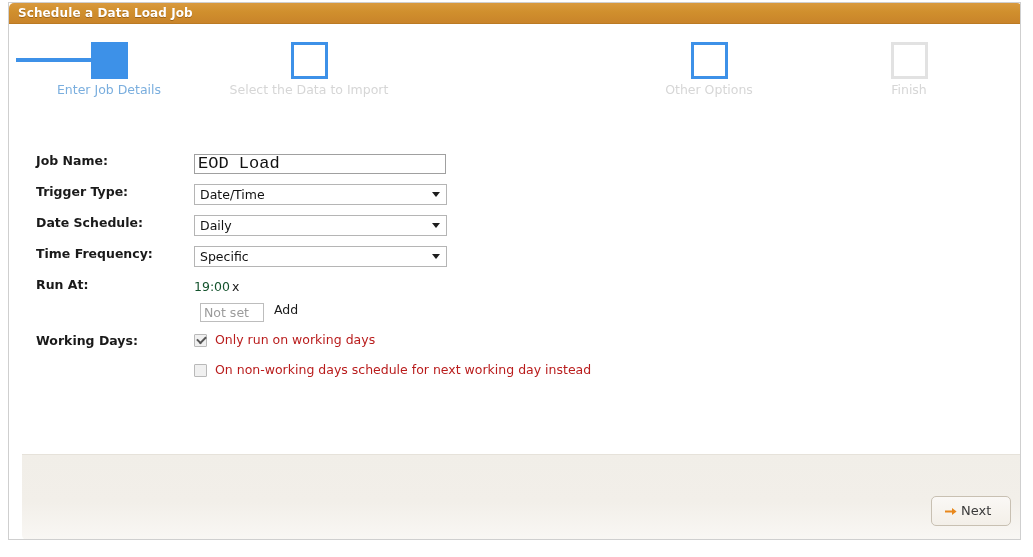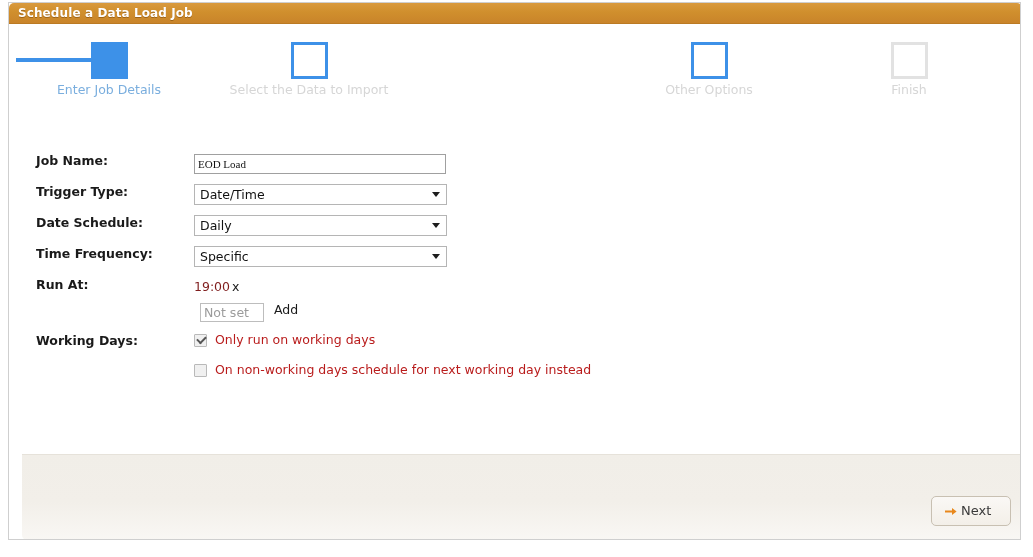--- a/index.html
+++ b/index.html
@@ -138,22 +138,22 @@
     left: 158px;
     top: 0;
   }
 
   input.text-input {
     width: 252px;
     height: 20px;
     padding: 1px 3px;
     border: 1px solid #a0a0a0;
     background: #ffffff;
-    font-family: Liberation Serif, serif;
-    font-size: 11px;
+    font-family: Liberation Mono, monospace;
+    font-size: 17px;
     color: #111111;
     border-radius: 0;
     outline: none;
   }
   input.small-input {
     width: 64px;
     height: 19px;
     padding: 1px 3px;
     border: 1px solid #bdbdbd;
     background: #ffffff;
@@ -186,21 +186,21 @@
     right: 6px;
     top: 7px;
     width: 0; height: 0;
     border-left: 4px solid transparent;
     border-right: 4px solid transparent;
     border-top: 5px solid #1d1d1d;
   }
 
   .run-at-value {
     font-size: 12.5px;
-    color: #7f1d1d;
+    color: #14532d;
     white-space: nowrap;
   }
   .remove-x {
     font-size: 12.5px;
     color: #1a1a1a;
     cursor: pointer;
     margin-left: 2px;
   }
   .add-link {
     font-size: 12.5px;

